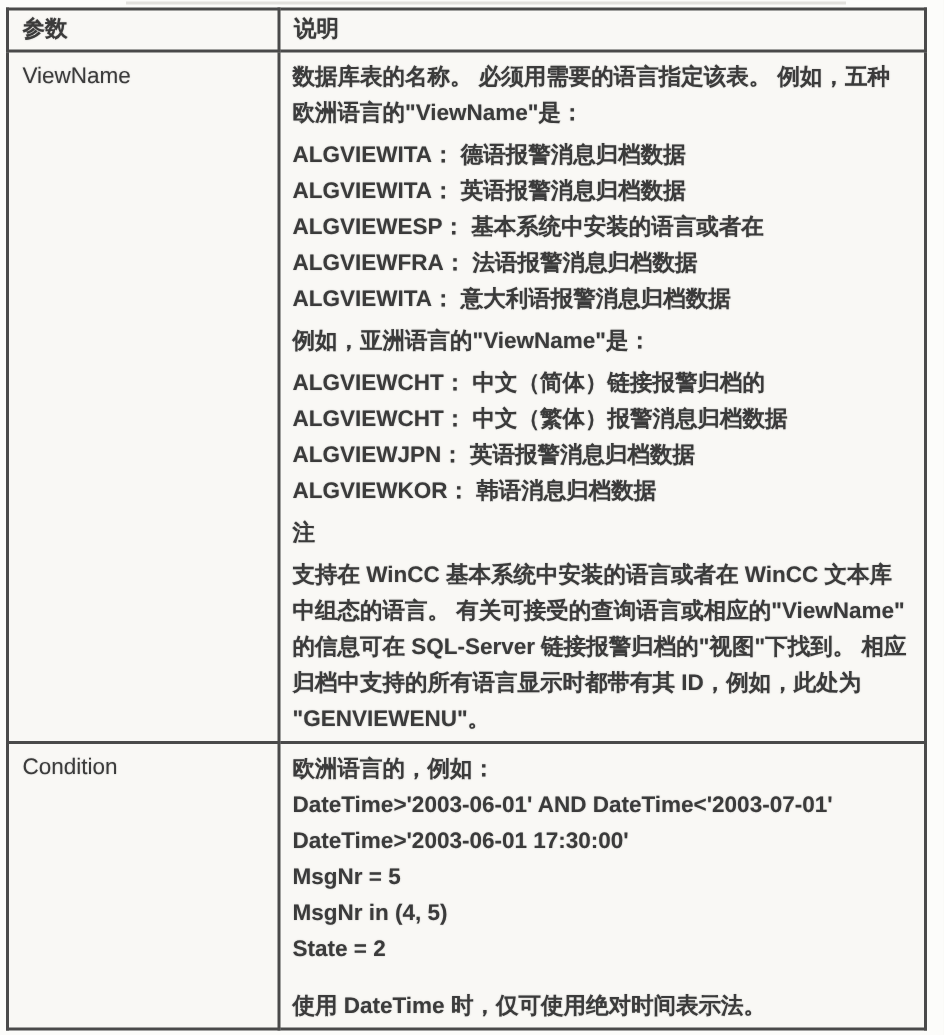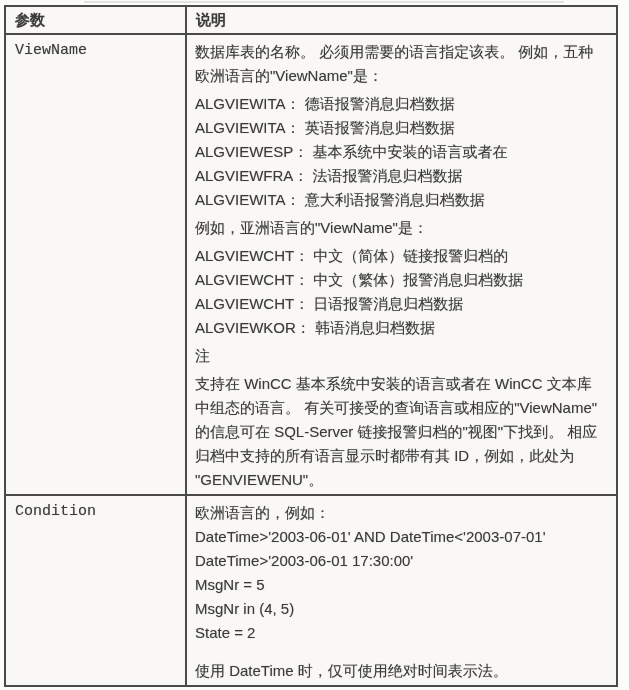--- a/index.html
+++ b/index.html
@@ -39,26 +39,25 @@
     font-weight:bold;
     padding:3px 9px 4px 9px;
     line-height:19px;
     text-shadow:0 0 1px rgba(70,70,70,.4);
   }
   th.param-header{width:181px;}
   td.param-cell{
     padding:6px 9px;
     line-height:20px;
     text-shadow:0 0 1px rgba(70,70,70,.4);
-    font-family:Liberation Mono, monospace;
   }
   td.desc-cell{
     padding:5px 8px 2px 8px;
   }
-  .block{margin:0 0 4px 0;}
+  .block{margin:0 0 4px 0;font-weight:bold;}
   .block:last-child{margin-bottom:0;}
   .line{
     line-height:24px;
     min-height:24px;
     text-shadow:0 0 1px rgba(70,70,70,.4);
   }
   .line.blank{min-height:14px;height:14px;}
 </style>
 </head>
 <body>
@@ -86,21 +85,21 @@
               <div class="line">ALGVIEWESP： 基本系统中安装的语言或者在</div>
               <div class="line">ALGVIEWFRA： 法语报警消息归档数据</div>
               <div class="line">ALGVIEWITA： 意大利语报警消息归档数据</div>
             </div>
             <div class="block">
               <div class="line">例如，亚洲语言的"ViewName"是：</div>
             </div>
             <div class="block">
               <div class="line">ALGVIEWCHT： 中文（简体）链接报警归档的</div>
               <div class="line">ALGVIEWCHT： 中文（繁体）报警消息归档数据</div>
-              <div class="line">ALGVIEWCHT： 日语报警消息归档数据</div>
+              <div class="line">ALGVIEWJPN： 英语报警消息归档数据</div>
               <div class="line">ALGVIEWKOR： 韩语消息归档数据</div>
             </div>
             <div class="block">
               <div class="line">注</div>
             </div>
             <div class="block">
               <div class="line">支持在 WinCC 基本系统中安装的语言或者在 WinCC 文本库</div>
               <div class="line">中组态的语言。 有关可接受的查询语言或相应的"ViewName"</div>
               <div class="line">的信息可在 SQL-Server 链接报警归档的"视图"下找到。 相应</div>
               <div class="line">归档中支持的所有语言显示时都带有其 ID，例如，此处为</div>

